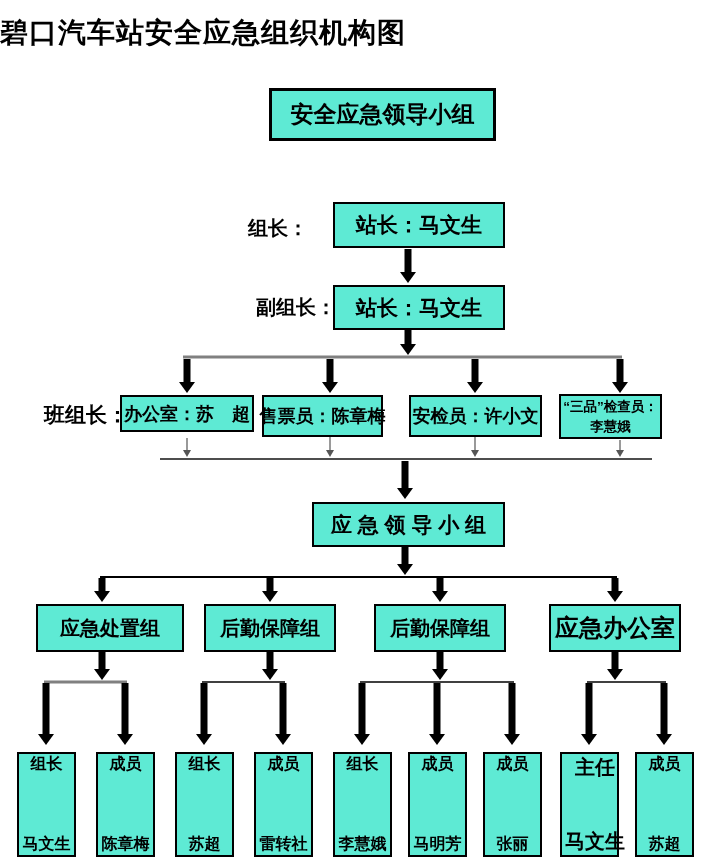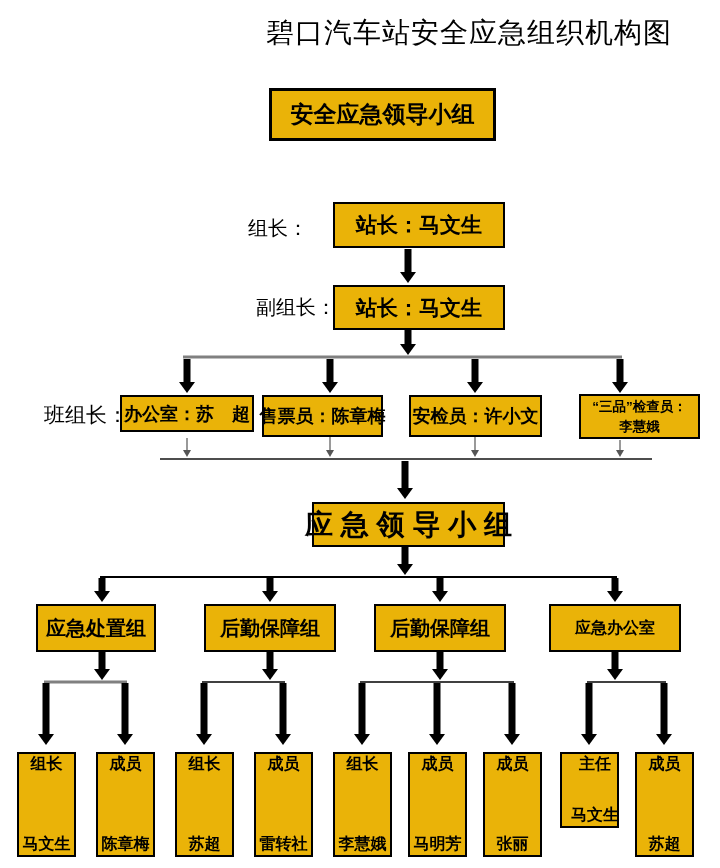--- a/index.html
+++ b/index.html
@@ -3,29 +3,29 @@
 <meta charset="utf-8">
 <style>
   html,body { margin:0; padding:0; background:#fff; }
   .canvas {
     position:relative; width:720px; height:868px; background:#fff;
     font-family:"Liberation Sans","DejaVu Sans",sans-serif;
     color:#000; overflow:hidden;
   }
   .title {
     position:absolute; top:14px; left:0; width:672px;
-    text-align:right; font-size:28px; font-weight:normal; letter-spacing:1px;
+    text-align:left; font-size:28px; font-weight:bold; letter-spacing:1px;
   }
   .box {
-    position:absolute; box-sizing:border-box; background:#eab308;
+    position:absolute; box-sizing:border-box; background:#5eead4;
     border:2px solid #000; display:flex; align-items:center; justify-content:center;
     font-weight:bold; text-align:center; white-space:nowrap;
   }
   .box.thick { border-width:3px; }
-  .lbl { position:absolute; font-weight:normal; white-space:nowrap; }
+  .lbl { position:absolute; font-weight:bold; white-space:nowrap; }
   .two-line { flex-direction:column; line-height:1.45; }
   .member { flex-direction:column; gap:30px;justify-content:space-between; }
   svg.connectors { position:absolute; left:0; top:0; pointer-events:none; }
 </style>
 </head>
 <body>
 
 <div class="canvas">
 
   <svg class="connectors" width="720" height="868" viewBox="0 0 720 868">
@@ -116,31 +116,31 @@
   <div class="lbl" style="left:248px; top:215px; font-size:20px;">组长：</div>
   <div class="box" style="left:333px; top:202px; width:172px; height:46px; font-size:21px;">站长：马文生</div>
 
   <div class="lbl" style="left:256px; top:294px; font-size:20px;">副组长：</div>
   <div class="box" style="left:333px; top:285px; width:172px; height:45px; font-size:21px;">站长：马文生</div>
 
   <div class="lbl" style="left:44px; top:401px; font-size:21px;">班组长：</div>
   <div class="box" style="left:120px; top:395px; width:134px; height:37px; font-size:18px;">办公室：苏　超</div>
   <div class="box" style="left:262px; top:395px; width:121px; height:42px; font-size:18px;">售票员：陈章梅</div>
   <div class="box" style="left:409px; top:395px; width:133px; height:42px; font-size:18px;">安检员：许小文</div>
-  <div class="box two-line" style="left:559px; top:394px; width:121px; height:45px; font-size:13.5px;margin-left:20px;">
+  <div class="box two-line" style="left:559px; top:394px; width:103px; height:45px; font-size:13.5px;">
     <span>“三品”检查员：</span>
     <span>李慧娥</span>
   </div>
 
-  <div class="box" style="left:312px; top:502px; width:193px; height:45px; font-size:28px;">应 急 领 导 小 组</div>
+  <div class="box" style="left:312px; top:502px; width:193px; height:45px; font-size:21px;">应 急 领 导 小 组</div>
 
-  <div class="box" style="left:36px; top:604px; width:120px; height:48px; font-size:20px;">应急处置组</div>
+  <div class="box" style="left:36px; top:604px; width:148px; height:48px; font-size:20px;">应急处置组</div>
   <div class="box" style="left:204px; top:604px; width:132px; height:48px; font-size:20px;">后勤保障组</div>
   <div class="box" style="left:374px; top:604px; width:132px; height:48px; font-size:20px;">后勤保障组</div>
-  <div class="box" style="left:549px; top:604px; width:132px; height:48px; font-size:16px;">应急办公室</div>
+  <div class="box" style="left:549px; top:604px; width:132px; height:48px; font-size:24px;">应急办公室</div>
 
   <div class="box member" style="left:17px; top:752px; width:59px; height:105px; font-size:16px;">
     <span>组长</span>
     <span>马文生</span>
   </div>
   <div class="box member" style="left:96px; top:752px; width:59px; height:105px; font-size:16px;">
     <span>成员</span>
     <span>陈章梅</span>
   </div>
   <div class="box member" style="left:175px; top:752px; width:59px; height:105px; font-size:16px;">
@@ -156,21 +156,21 @@
     <span>李慧娥</span>
   </div>
   <div class="box member" style="left:408px; top:752px; width:59px; height:105px; font-size:16px;">
     <span>成员</span>
     <span>马明芳</span>
   </div>
   <div class="box member" style="left:483px; top:752px; width:59px; height:105px; font-size:16px;">
     <span>成员</span>
     <span>张丽</span>
   </div>
-  <div class="box member" style="left:560px; top:752px; width:59px; height:76px; font-size:16px;padding-left:11px;">
+  <div class="box member" style="left:560px; top:752px; width:59px; height:105px; font-size:20px;padding-left:11px;">
     <span>主任</span>
     <span>马文生</span>
   </div>
   <div class="box member" style="left:635px; top:752px; width:59px; height:105px; font-size:16px;">
     <span>成员</span>
     <span>苏超</span>
   </div>
 
 </div>
 

